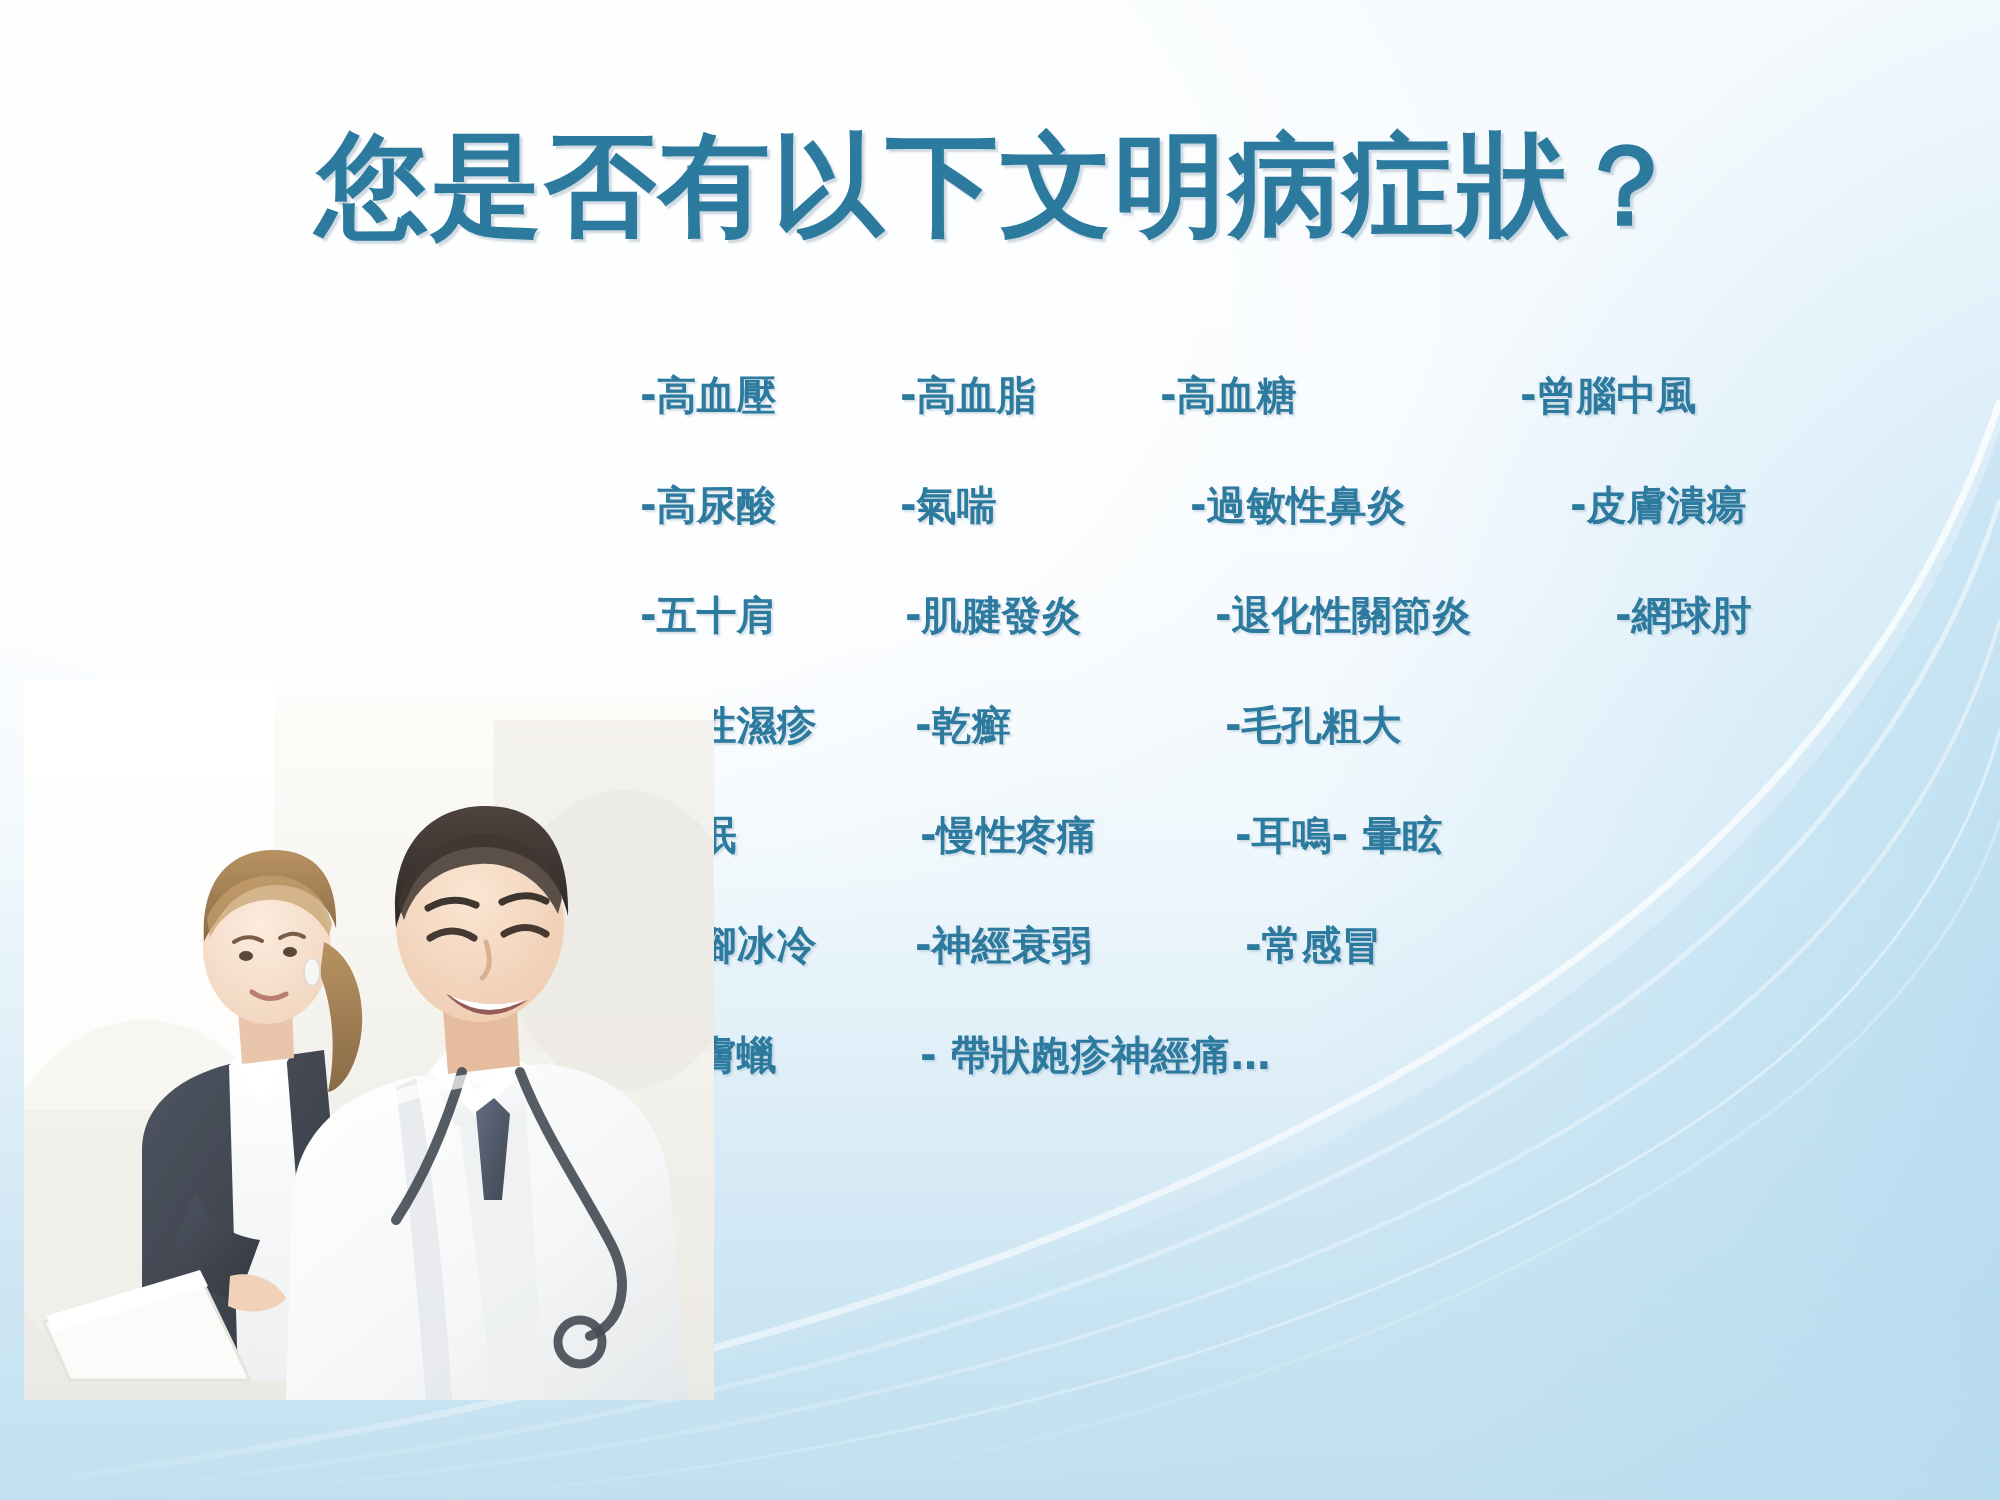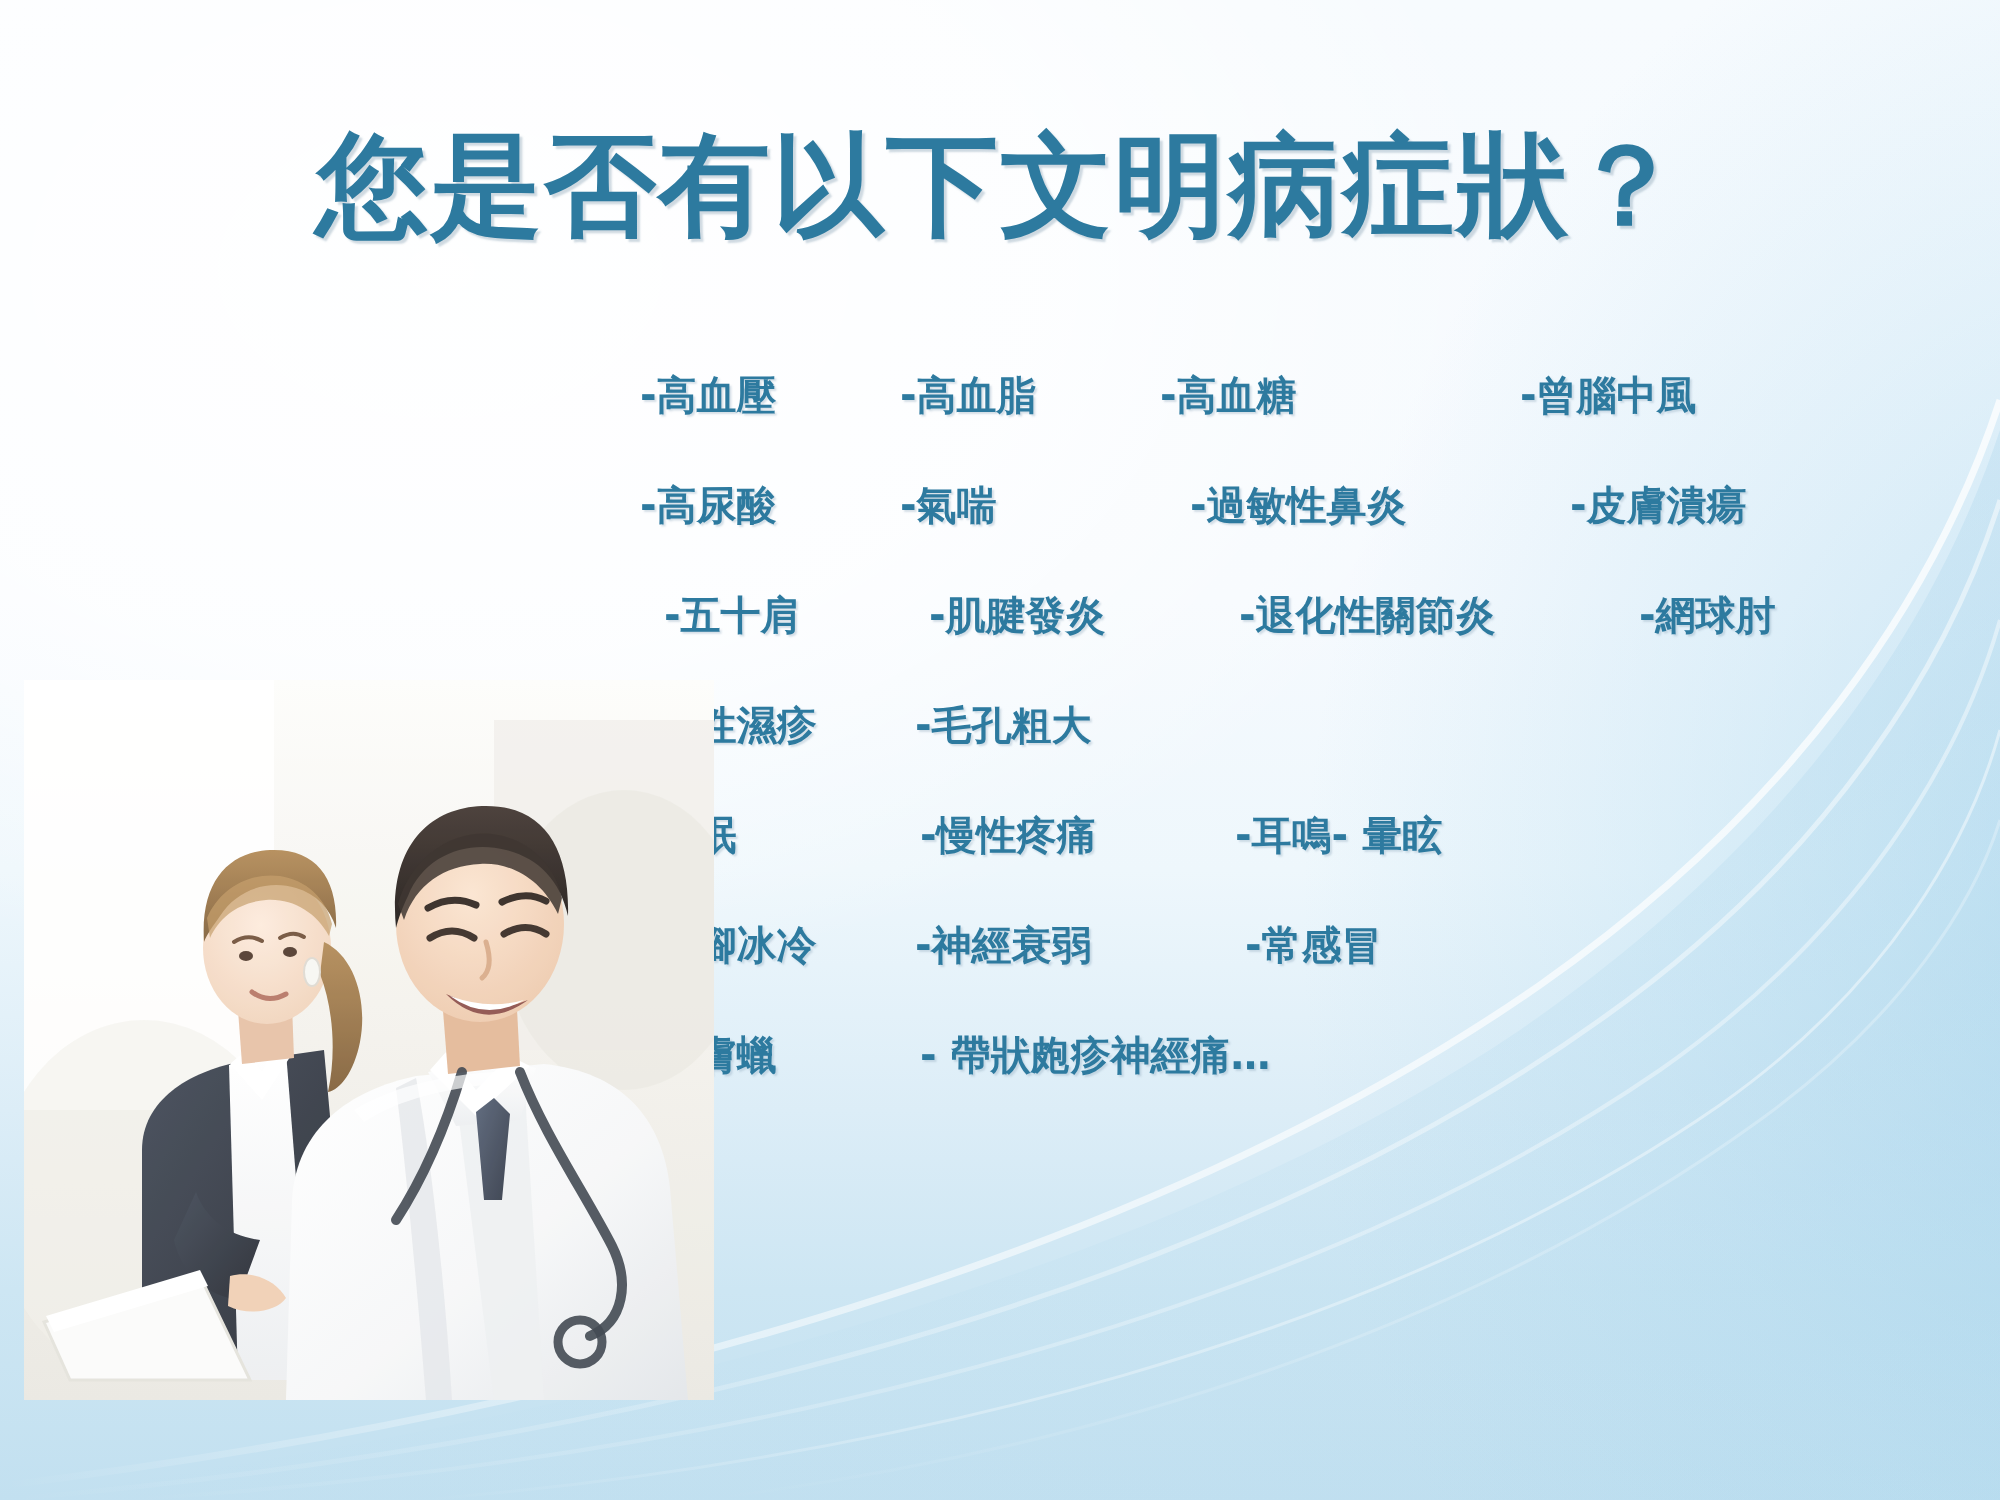--- a/index.html
+++ b/index.html
@@ -109,21 +109,21 @@
   .row-1 .c0 { width: 260px; }
   .row-1 .c1 { width: 260px; }
   .row-1 .c2 { width: 360px; }
   .row-1 .c3 { width: auto; }
 
   .row-2 .c0 { width: 260px; }
   .row-2 .c1 { width: 290px; }
   .row-2 .c2 { width: 380px; }
   .row-2 .c3 { width: auto; }
 
-  .row-3 .c0 { width: 265px; margin-left: 24px; }
+  .row-3 .c0 { width: 265px; }
   .row-3 .c1 { width: 310px; }
   .row-3 .c2 { width: 400px; }
   .row-3 .c3 { width: auto; }
 
   .row-4 .c0 { width: 275px; }
   .row-4 .c1 { width: 370px; }
   .row-4 .c2 { width: 310px; }
   .row-4 .c3 { width: auto; text-align: center; }
 
   .row-5 .c0 { width: 280px; }
@@ -219,20 +219,21 @@
 
     <div class="symptom-row row-3">
       <span class="symptom-item c0">-五十肩</span>
       <span class="symptom-item c1">-肌腱發炎</span>
       <span class="symptom-item c2">-退化性關節炎</span>
       <span class="symptom-item c3">-網球肘</span>
     </div>
 
     <div class="symptom-row row-4">
       <span class="symptom-item c0">-慢性濕疹</span>
+      <span class="symptom-item c2">-乾癬</span>
       <span class="symptom-item c3">-毛孔粗大</span>
     </div>
 
     <div class="symptom-row row-5">
       <span class="symptom-item c0">-失眠</span>
       <span class="symptom-item c1">-慢性疼痛</span>
       <span class="symptom-item c3">-耳鳴</span>
       <span class="symptom-item c2">- 暈眩</span>
     </div>
 

